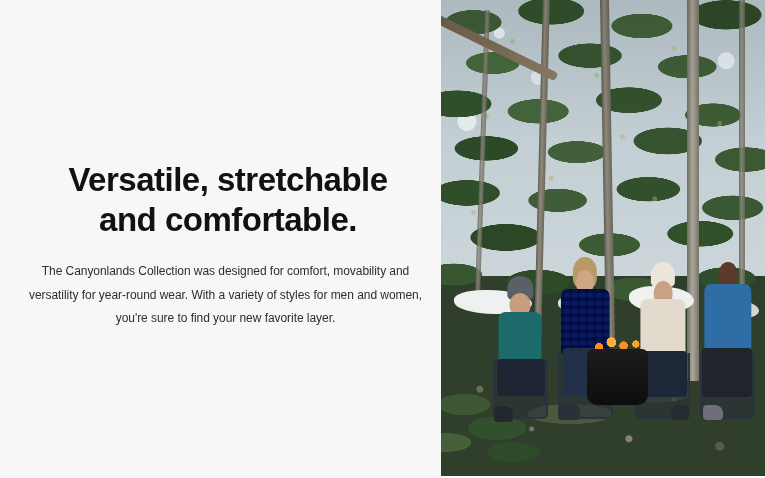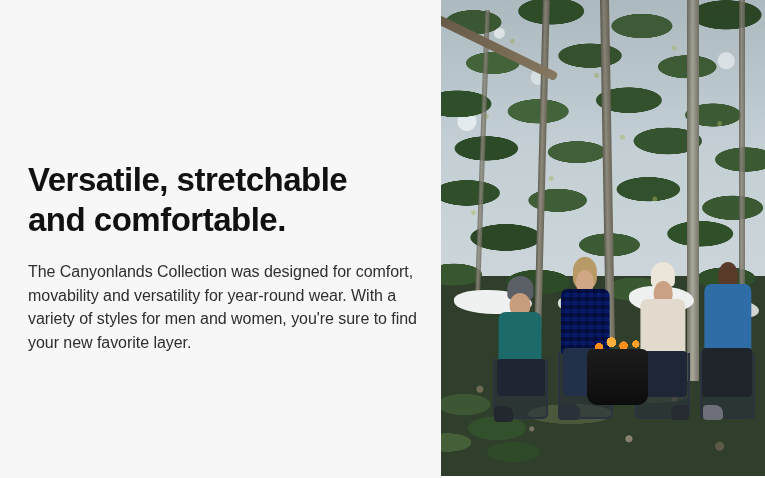--- a/index.html
+++ b/index.html
@@ -16,37 +16,38 @@
     display:flex;
     background:#f7f7f7;
   }
 
   
   .text-panel {
     width:441px; height:478px;
     background:#f7f7f7;
     position:relative;
     flex:0 0 441px;
+    text-align:center;
   }
   .text-inner {
     position:absolute;
     left:28px; top:160px;
     width:400px;
   }
   .headline {
     font-size:33px;
     line-height:40px;
     font-weight:700;
     letter-spacing:-0.5px;
     color:#111111;
     white-space:pre-line;
   }
   .body-copy {
     margin-top:20px;
-    font-size:16px;
+    font-size:12px;
     line-height:23.5px;
     font-weight:400;
     color:#2e2e2e;
     letter-spacing:-0.05px;
     width:395px;
   }
 
   
   .photo-panel {
     flex:1 1 auto;

